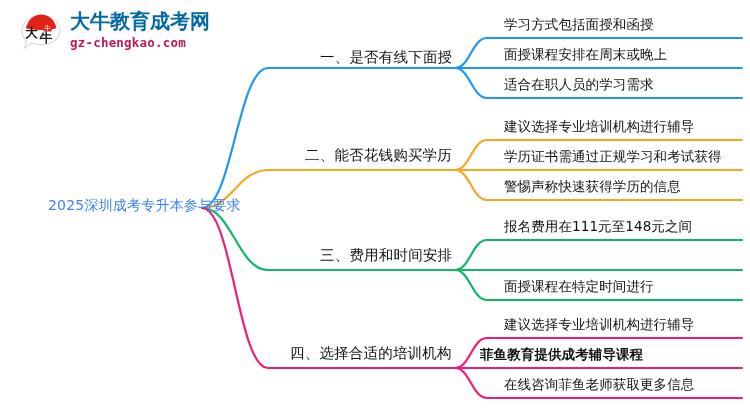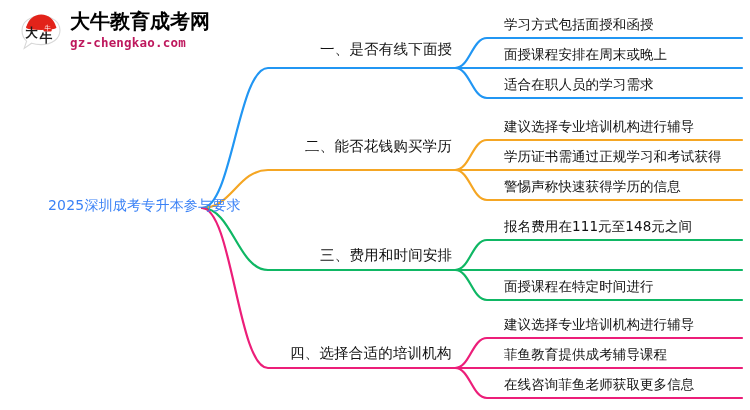--- a/index.html
+++ b/index.html
@@ -11,21 +11,21 @@
     overflow:hidden;
     position:relative;
   }
   #stage{position:absolute;left:0;top:0;width:750px;height:410px;}
 
   
   #logo{position:absolute;left:18px;top:8px;width:215px;height:48px;}
   #logo-mark{position:absolute;left:0;top:2px;width:46px;height:44px;}
   #logo-text{position:absolute;left:52px;top:1px;width:165px;height:46px;}
   #logo-cn{
-    font-size:20px;font-weight:bold;color:#000000;letter-spacing:0px;
+    font-size:20px;font-weight:bold;color:#0369a1;letter-spacing:0px;
     line-height:24px;white-space:nowrap;
     font-family:"DejaVu Sans","Liberation Sans",sans-serif;
   }
   #logo-en{
     font-size:12.5px;font-weight:bold;color:#be185d;letter-spacing:.2px;
     line-height:16px;white-space:nowrap;margin-top:2px;
     font-family:"DejaVu Sans Mono","Liberation Mono",monospace;
   }
 
   
@@ -106,33 +106,33 @@
     <g stroke="#ec1e79" stroke-width="2.2" stroke-linecap="round" fill="none">
       <path d="M202 208 C232 208 238 368 268 368 L455 368"></path>
       <path d="M455 368 C470 368 472 338 487 338 L742 338"></path>
       <path d="M455 368 L742 368"></path>
       <path d="M455 368 C470 368 472 398 487 398 L742 398"></path>
     </g>
   </svg>
 
   <div class="node" id="root-node">2025深圳成考专升本参与要求</div>
 
-  <div class="node branch-node" style="left: 320px; top: 40px;">一、是否有线下面授</div>
-  <div class="node branch-node" style="left: 305px; top: 137px;">二、能否花钱购买学历</div>
+  <div class="node branch-node" style="left: 320px; top: 48px;">一、是否有线下面授</div>
+  <div class="node branch-node" style="left: 305px; top: 146px;">二、能否花钱购买学历</div>
   <div class="node branch-node" style="left: 320px; top: 246px;">三、费用和时间安排</div>
   <div class="node branch-node" style="left: 290px; top: 344px;">四、选择合适的培训机构</div>
 
   <div class="node leaf-node" style="left:504px;top:16px;">学习方式包括面授和函授</div>
   <div class="node leaf-node" style="left:504px;top:46px;">面授课程安排在周末或晚上</div>
   <div class="node leaf-node" style="left:504px;top:76px;">适合在职人员的学习需求</div>
 
   <div class="node leaf-node" style="left:504px;top:118px;">建议选择专业培训机构进行辅导</div>
   <div class="node leaf-node" style="left:504px;top:148px;">学历证书需通过正规学习和考试获得</div>
   <div class="node leaf-node" style="left:504px;top:178px;">警惕声称快速获得学历的信息</div>
 
   <div class="node leaf-node" style="left:504px;top:218px;">报名费用在111元至148元之间</div>
   <div class="node leaf-node" style="left:504px;top:278px;">面授课程在特定时间进行</div>
 
   <div class="node leaf-node" style="left:504px;top:316px;">建议选择专业培训机构进行辅导</div>
-  <div class="node leaf-node" style="left:504px;top:346px;">菲鱼教育提供成考辅导课程</div>
+  <div class="node leaf-node" style="left:480px;top:346px;font-weight:bold;">菲鱼教育提供成考辅导课程</div>
   <div class="node leaf-node" style="left:504px;top:376px;">在线咨询菲鱼老师获取更多信息</div>
 
 </div>
 
 </body></html>

